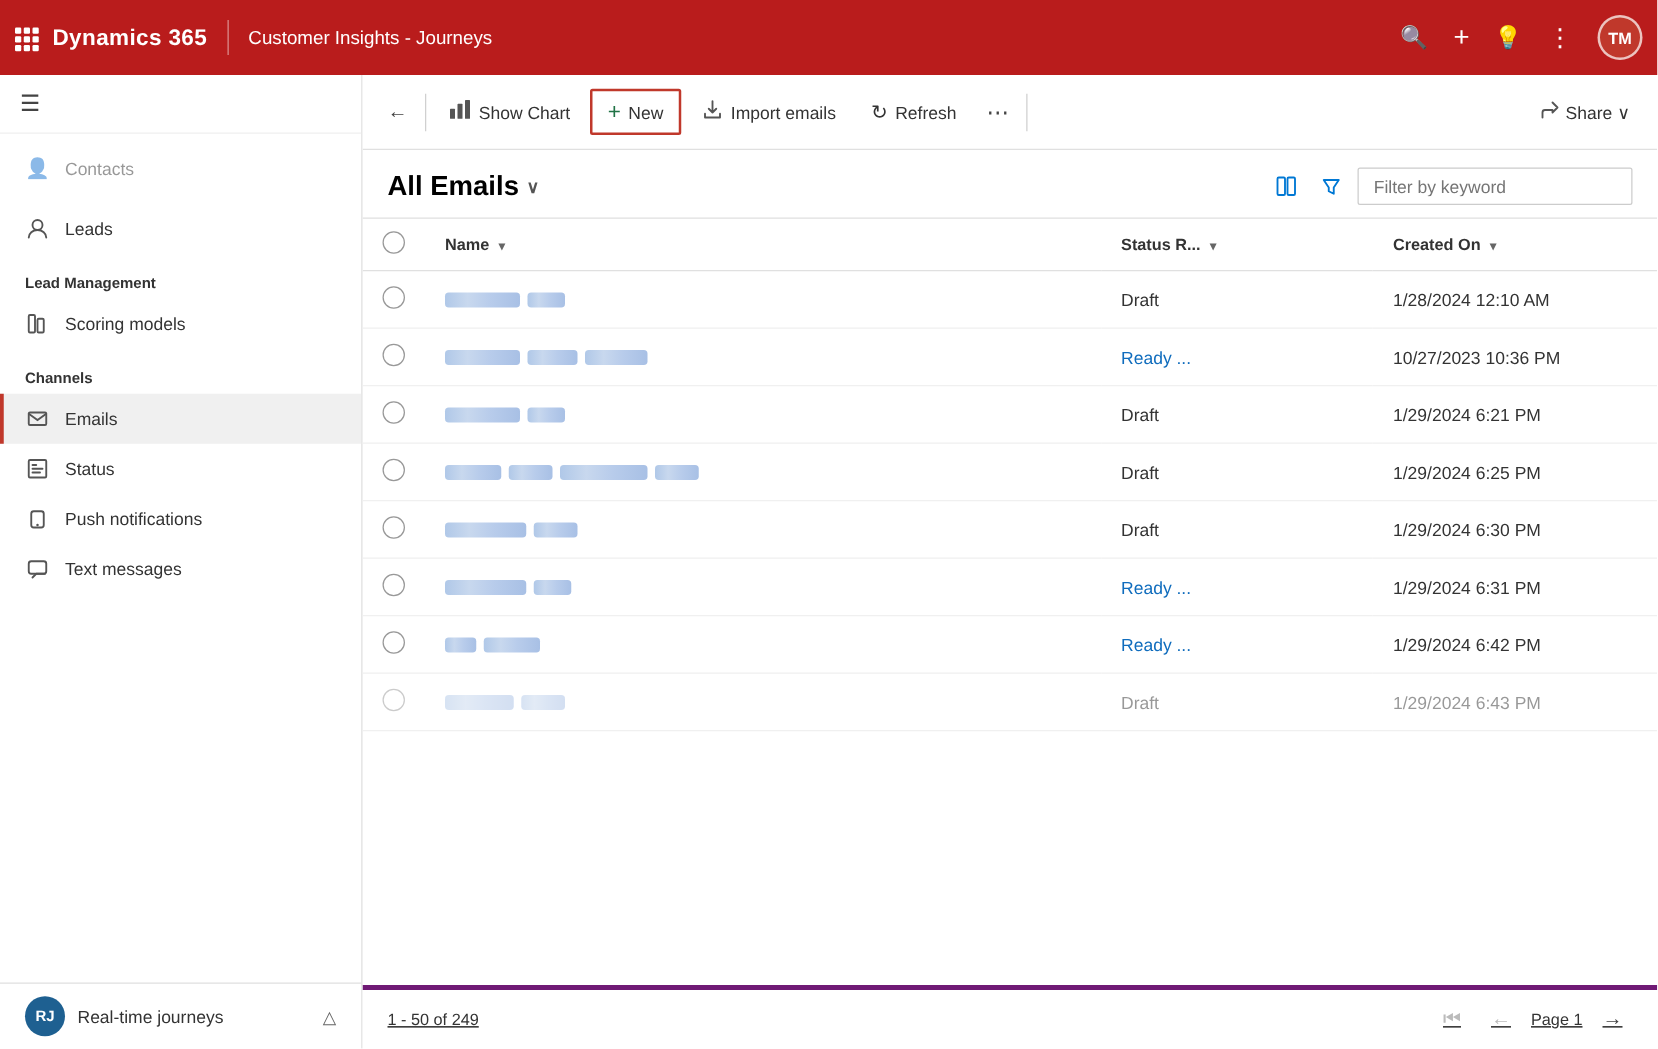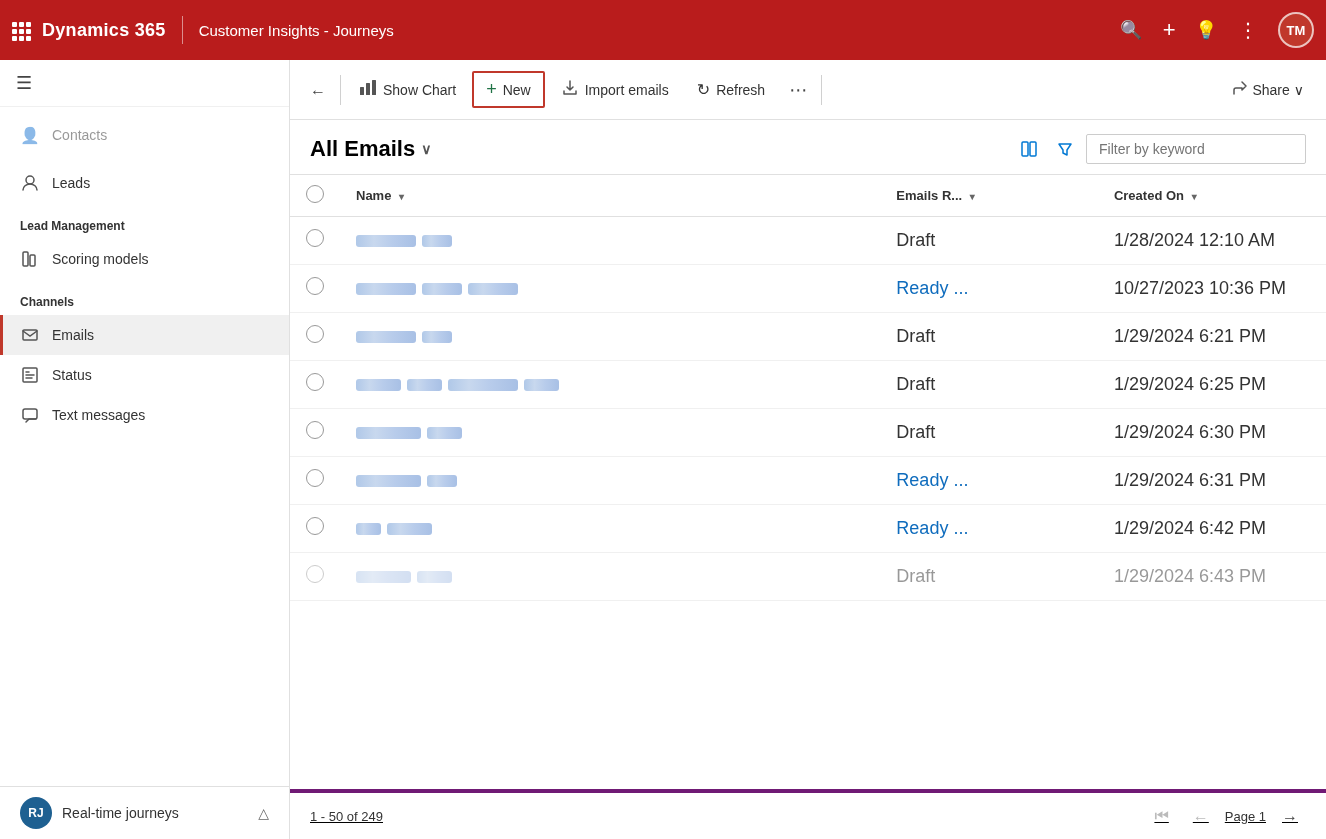--- a/index.html
+++ b/index.html
@@ -324,21 +324,21 @@
     }
     .col-name { width: 55%; }
     .col-status { width: 22%; }
     .col-created { width: 23%; }
     tbody tr {
       border-bottom: 1px solid #f0f0f0;
       cursor: pointer;
     }
     tbody td {
       padding: 12px 16px;
-      font-size: 18px;
+      font-size: 14px;
       color: #333;
     }
     .td-checkbox {
       text-align: center;
       width: 48px;
     }
     .checkbox-circle {
       width: 18px;
       height: 18px;
       border-radius: 50%;
@@ -487,20 +487,29 @@
         <svg width="18" height="18" viewBox="0 0 18 18" fill="none">
           <rect x="2" y="2" width="14" height="14" rx="1" stroke="#555" stroke-width="1.5"></rect>
           <line x1="5" y1="6" x2="8" y2="6" stroke="#555" stroke-width="1.5" stroke-linecap="round"></line>
           <line x1="5" y1="9" x2="13" y2="9" stroke="#555" stroke-width="1.5" stroke-linecap="round"></line>
           <line x1="5" y1="12" x2="11" y2="12" stroke="#555" stroke-width="1.5" stroke-linecap="round"></line>
         </svg>
       </span>
       <span>Status</span>
     </div>
 
+    <div class="sidebar-item">
+      <span class="sidebar-icon">
+        <svg width="18" height="18" viewBox="0 0 18 18" fill="none">
+          <rect x="4" y="3" width="10" height="13" rx="2" stroke="#555" stroke-width="1.5"></rect>
+          <circle cx="9" cy="14" r="1" fill="#555"></circle>
+        </svg>
+      </span>
+      <span>Push notifications</span>
+    </div>
 
     <div class="sidebar-item">
       <span class="sidebar-icon">
         <svg width="18" height="18" viewBox="0 0 18 18" fill="none">
           <rect x="2" y="3" width="14" height="10" rx="2" stroke="#555" stroke-width="1.5"></rect>
           <path d="M5 16l3-3h7" stroke="#555" stroke-width="1.5" stroke-linecap="round" stroke-linejoin="round"></path>
         </svg>
       </span>
       <span>Text messages</span>
     </div>
@@ -586,21 +595,21 @@
         <thead>
           <tr>
             <th class="th-checkbox">
               <div class="checkbox-circle"></div>
             </th>
             <th class="col-name">
               <span>Name</span>
               <span class="sort-arrow">▾</span>
             </th>
             <th class="col-status">
-              <span>Emails R...</span>
+              <span>Status R...</span>
               <span class="sort-arrow">▾</span>
             </th>
             <th class="col-created">
               <span>Created On</span>
               <span class="sort-arrow">▾</span>
             </th>
           </tr>
         </thead>
         <tbody id="table-body">
 

